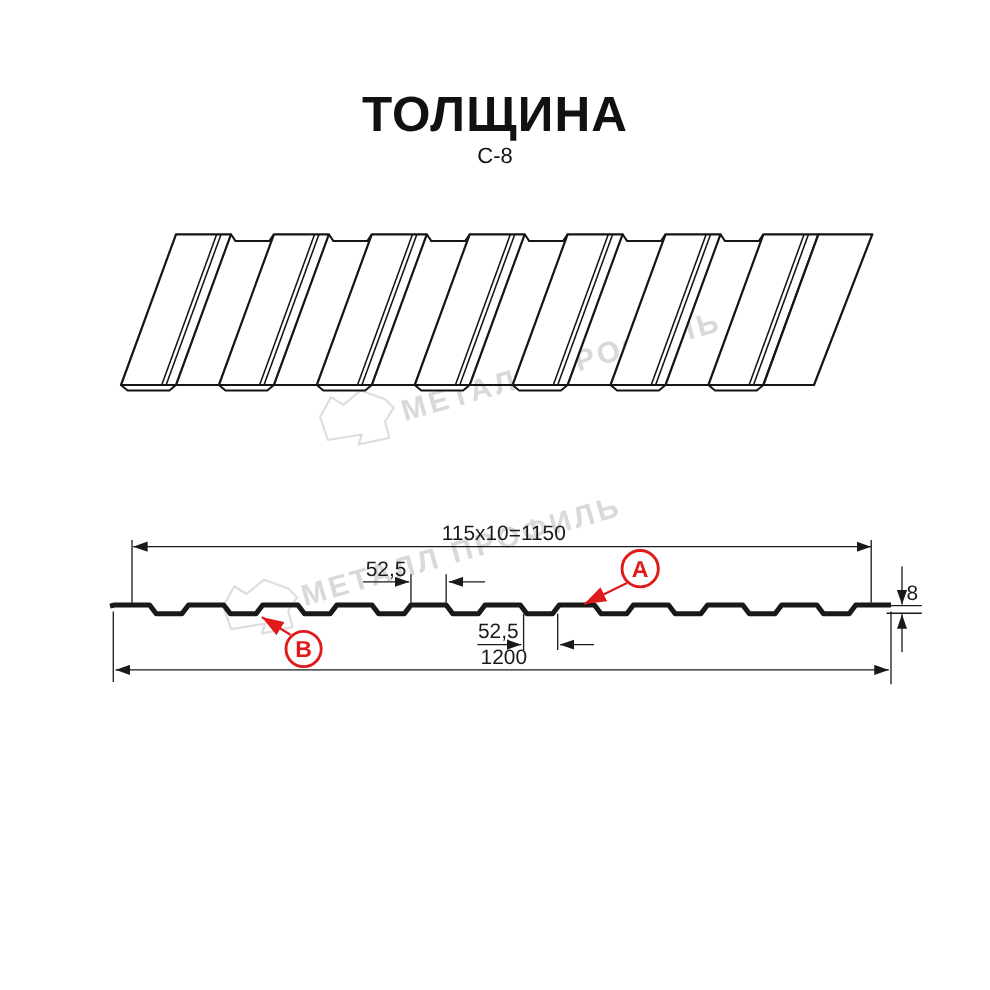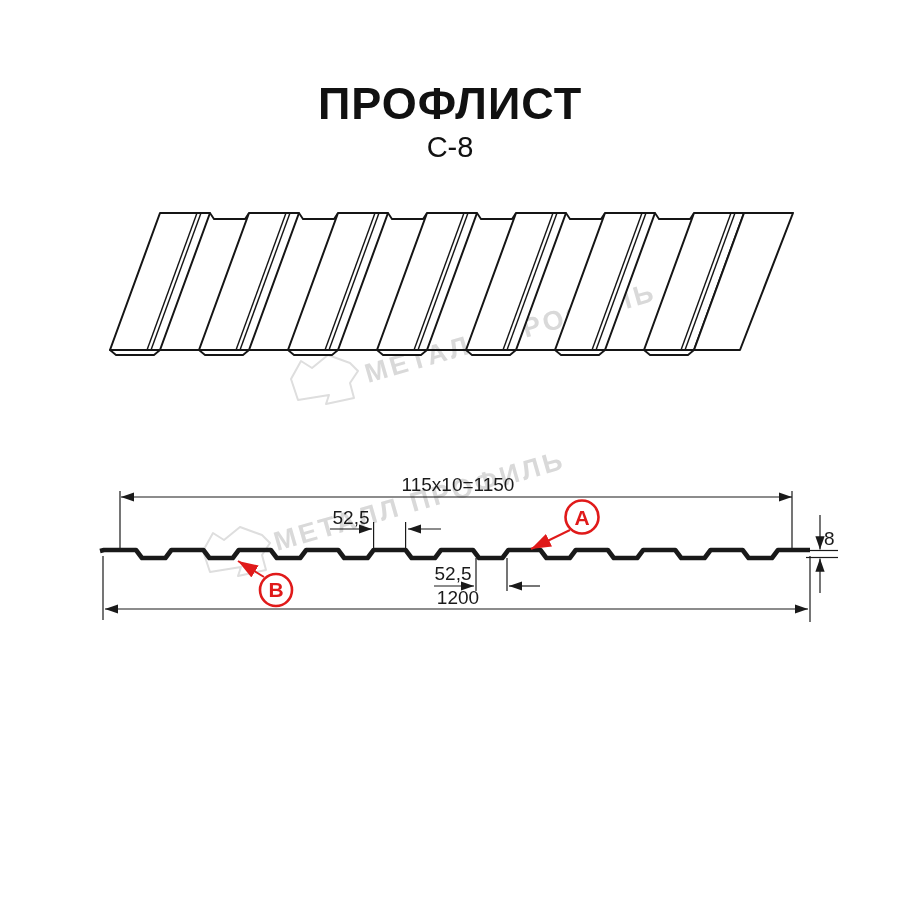--- a/index.html
+++ b/index.html
@@ -1,37 +1,37 @@
 <!DOCTYPE html>
 <html><head>
 <meta charset="utf-8">
 <style>
   html,body{margin:0;padding:0;background:#ffffff;}
   .page{position:relative;width:900px;height:900px;background:#fff;overflow:hidden;
         font-family:"Liberation Sans", sans-serif;color:#1a1a1a;}
   .title{position:absolute;left:0;top:78px;width:900px;text-align:center;
          font-size:45px;font-weight:bold;letter-spacing:1px;color:#111;}
   .subtitle{position:absolute;left:0;top:131px;width:900px;text-align:center;
-         font-size:29px;font-weight:500;color:#111;}
+         font-size:20px;font-weight:500;color:#111;}
   .footer{position:absolute;left:0;top:795px;width:900px;text-align:center;
          font-size:21px;font-weight:500;letter-spacing:.5px;color:#111;}
   svg{position:absolute;left:0;top:0;}
   .wm{z-index:1;}
   .main{z-index:2;}
   .wm text{font-family:"Liberation Sans", sans-serif;font-weight:bold;font-size:27px;
            letter-spacing:3px;fill:#d9d9d9;}
   .dimtxt{font-family:"Liberation Sans", sans-serif;font-size:19px;fill:#1a1a1a;}
   .redtxt{font-family:"Liberation Sans", sans-serif;font-size:21px;font-weight:bold;fill:#e01a1a;}
 </style>
 </head>
 <body>
 
 <div class="page">
 
-  <div class="title">ПРОФЛИСТ</div>
+  <div class="title">ТОЛЩИНА</div>
   <div class="subtitle">С-8</div>
 
   <svg class="wm" width="900" height="900" viewBox="0 0 900 900">
     <g>
       <g transform="translate(288,352)">
         <path d="M3,27 L13,9 L24,16 L40,3 L62,11 L70,19 L62,31 L66,46 L38,52 L41,43 L10,48 Z" fill="none" stroke="#dedede" stroke-width="2" stroke-linejoin="round"></path>
       </g>
       <g transform="translate(368,383) rotate(-16)">
         <text x="0" y="0">МЕТАЛЛ ПРОФИЛЬ</text>
       </g>

